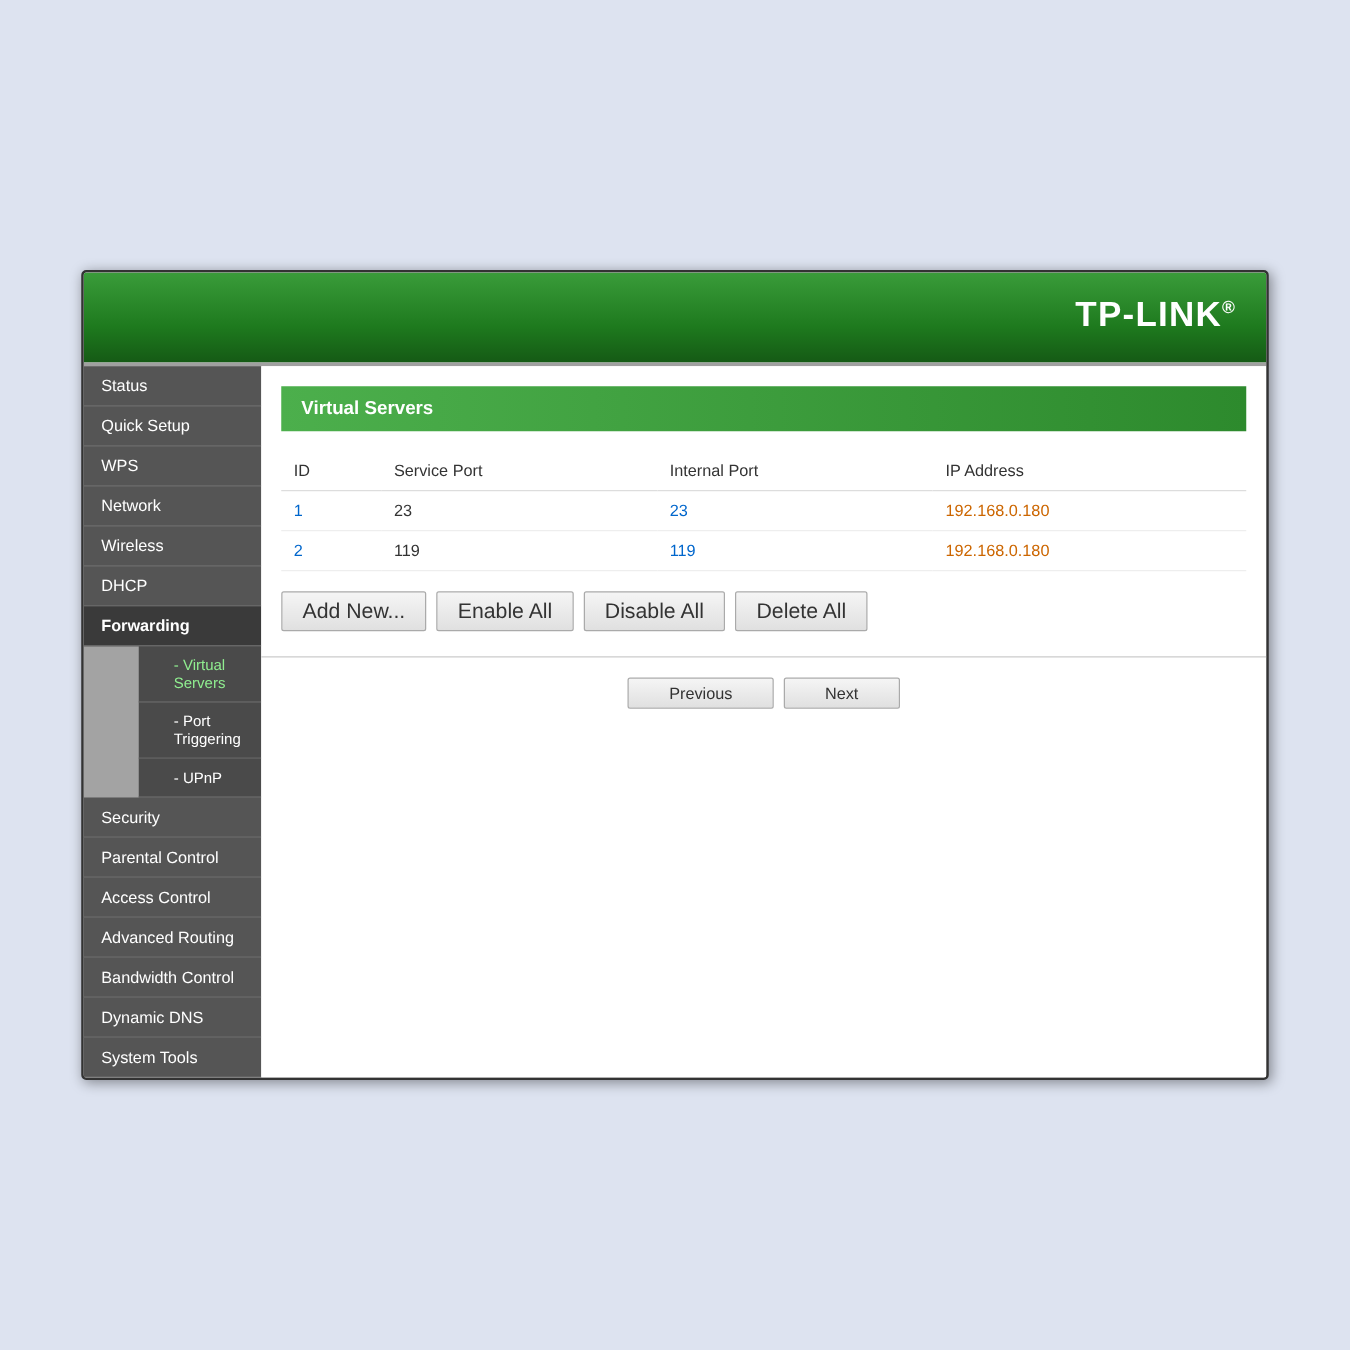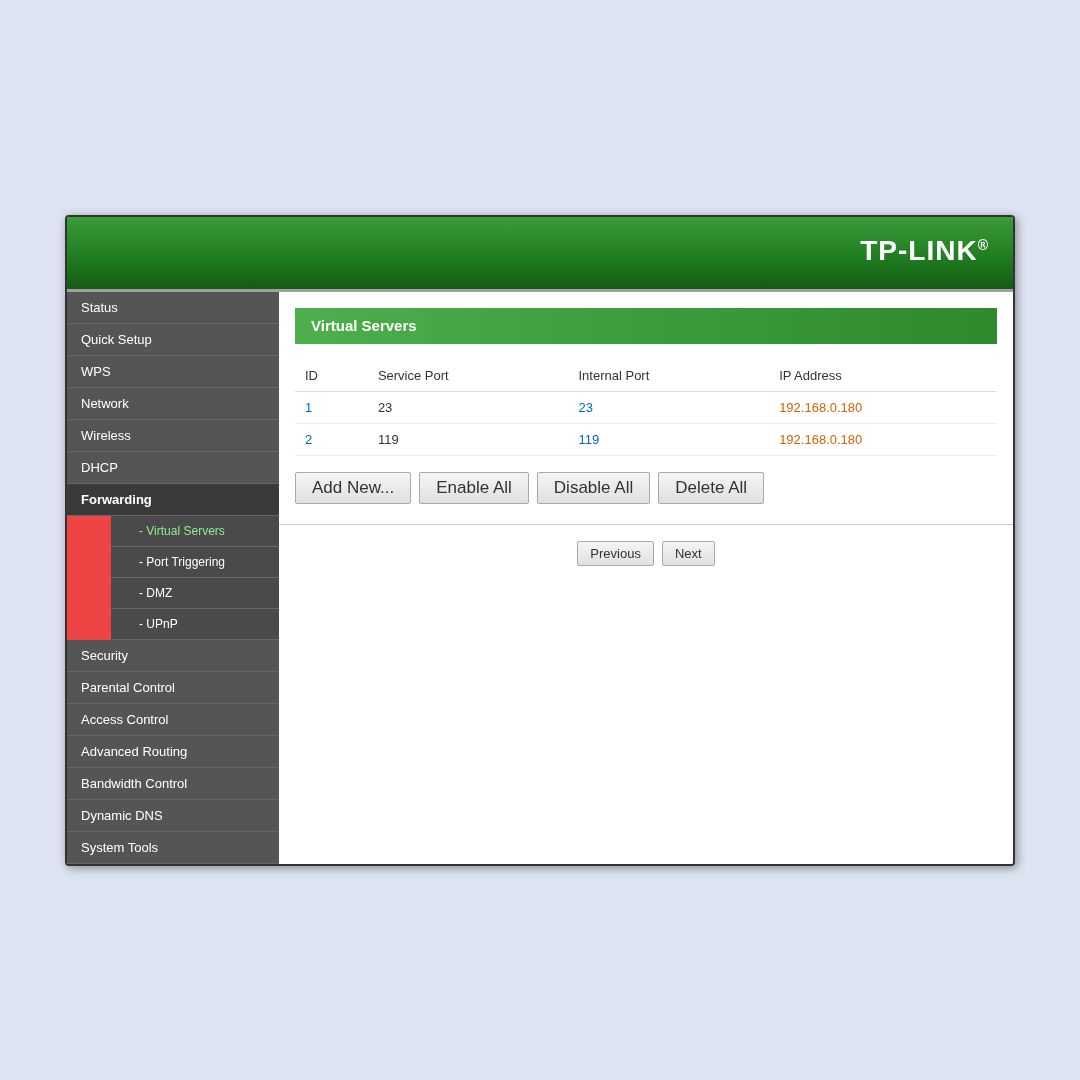--- a/index.html
+++ b/index.html
@@ -37,22 +37,22 @@
       font-size: 14px;
       vertical-align: super;
     }
     
     .main-layout {
       display: flex;
       min-height: 470px;
     }
     
     .sidebar {
-      width: 212px;
-      background: #ef4444;
+      width: 142px;
+      background: #a3a3a3;
       flex-shrink: 0;
     }
     .sidebar-item {
       display: block;
       padding: 8px 14px;
       color: #fff;
       font-size: 13px;
       cursor: pointer;
       background: #555;
       border-bottom: 1px solid #666;
@@ -140,21 +140,21 @@
       margin: 4px 0;
     }
     
     .pagination-row {
       padding: 12px 16px;
       display: flex;
       justify-content: center;
       gap: 8px;
     }
     .pagination-btn {
-      padding: 4px 12px;
+      padding: 4px 32px;
       font-size: 13px;
       border: 1px solid #aaa;
       background: linear-gradient(180deg, #f5f5f5, #e0e0e0);
       cursor: pointer;
       border-radius: 2px;
       color: #333;
       text-align: center;
     }
   </style>
 </head>
@@ -173,21 +173,20 @@
     <nav class="sidebar">
       <a class="sidebar-item">Status</a>
       <a class="sidebar-item">Quick Setup</a>
       <a class="sidebar-item">WPS</a>
       <a class="sidebar-item">Network</a>
       <a class="sidebar-item">Wireless</a>
       <a class="sidebar-item">DHCP</a>
       <a class="sidebar-item active-parent">Forwarding</a>
       <a class="sidebar-item sub-item active">- Virtual Servers</a>
       <a class="sidebar-item sub-item">- Port Triggering</a>
-      <a class="sidebar-item sub-item">- DMZ</a>
       <a class="sidebar-item sub-item">- UPnP</a>
       <a class="sidebar-item">Security</a>
       <a class="sidebar-item">Parental Control</a>
       <a class="sidebar-item">Access Control</a>
       <a class="sidebar-item">Advanced Routing</a>
       <a class="sidebar-item">Bandwidth Control</a>
       <a class="sidebar-item">Dynamic DNS</a>
       <a class="sidebar-item">System Tools</a>
     </nav>
 

